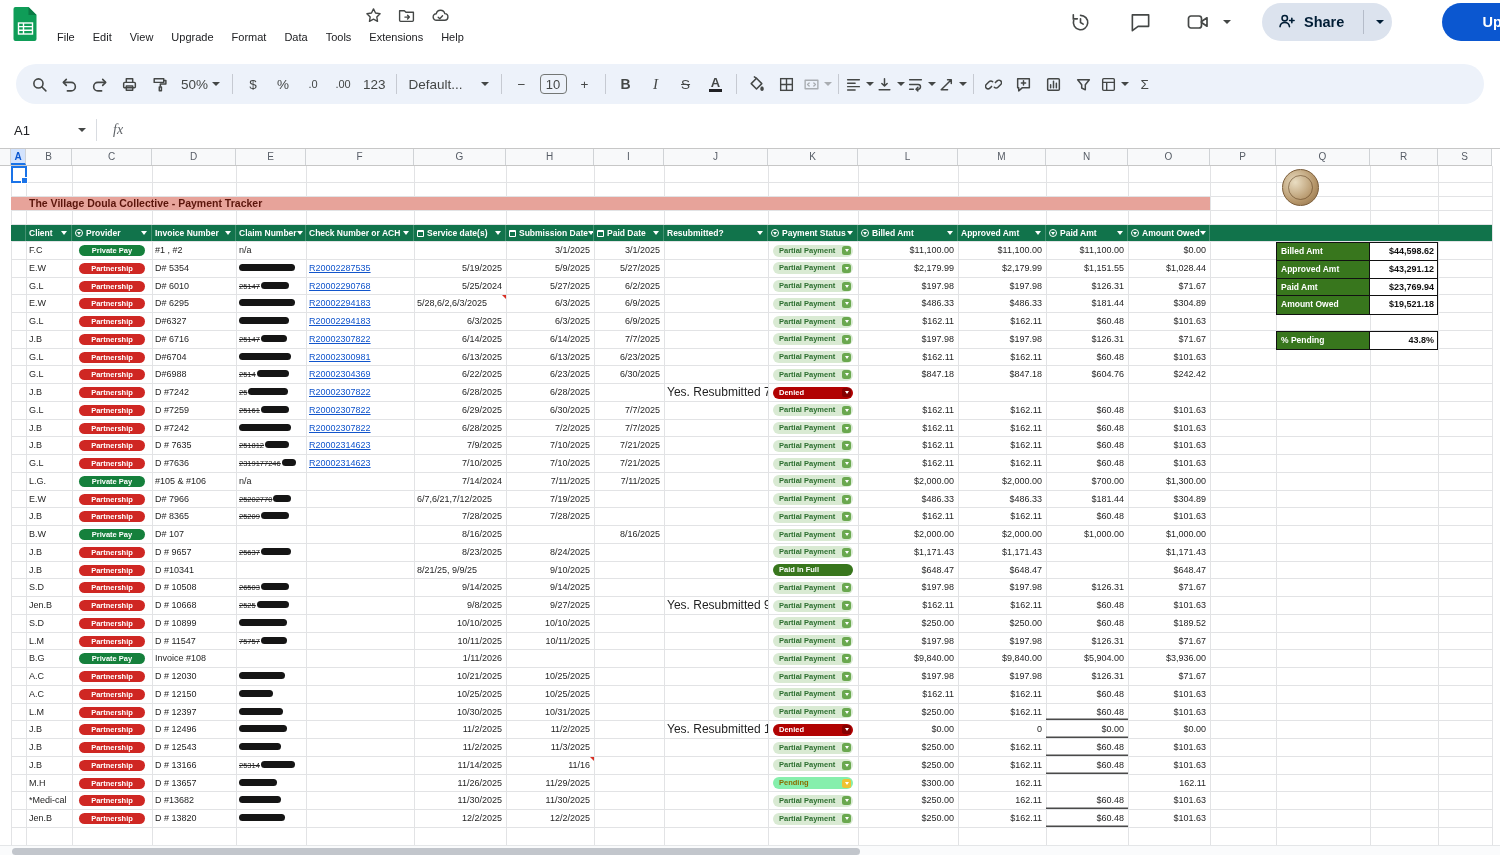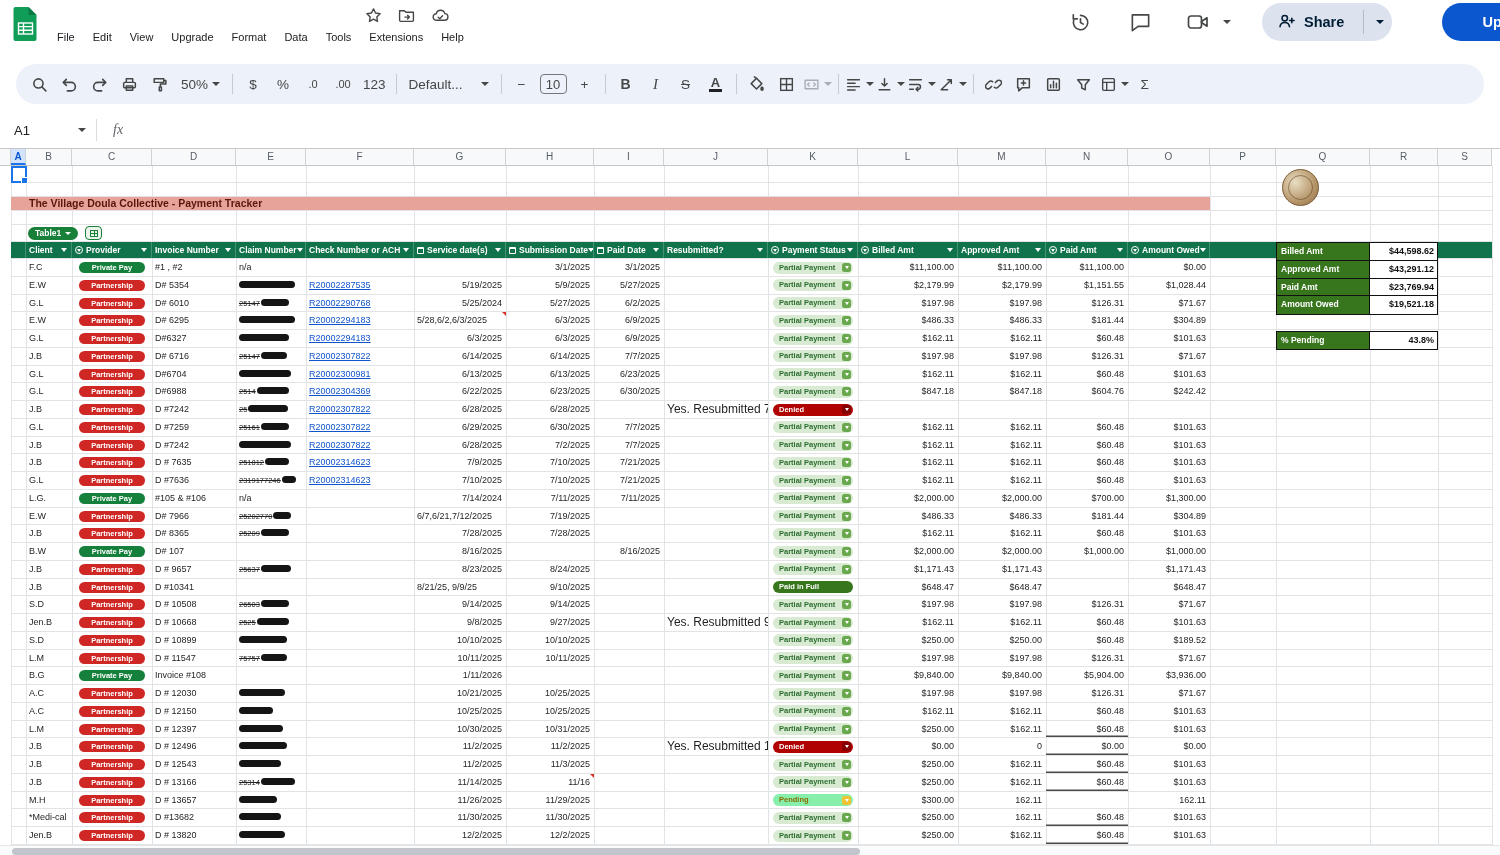--- a/index.html
+++ b/index.html
@@ -418,29 +418,20 @@
       <div class="vline" style="left: 1438px;"></div>
       <div class="vline" style="left: 1492px;"></div>
     </div>
   <div id="rows">
     <div class="sheet-row" style="height:17px"></div>
     <div class="sheet-row" style="height:14px"></div>
     <div class="sheet-row" style="height:14px">
       <div class="banner">The Village Doula Collective - Payment Tracker</div>
     </div>
     <div class="sheet-row" style="height:14px"></div>
-    <div class="sheet-row chip-row" style="height:17px">
-      <span class="table-chip">
-          <span>Table1</span>
-          <i class="dcaret"></i>
-        </span>
-      <span class="table-btn">
-          <i></i>
-        </span>
-    </div>
     <div class="sheet-row thead gridcols" style="height:17px" id="thead">
         <div class="th">
           <span></span>
         </div>
         <div class="th">
           <span>Client</span>
           <i class="h-caret"></i>
         </div>
         <div class="th">
           <span class="h-dd"></span>

